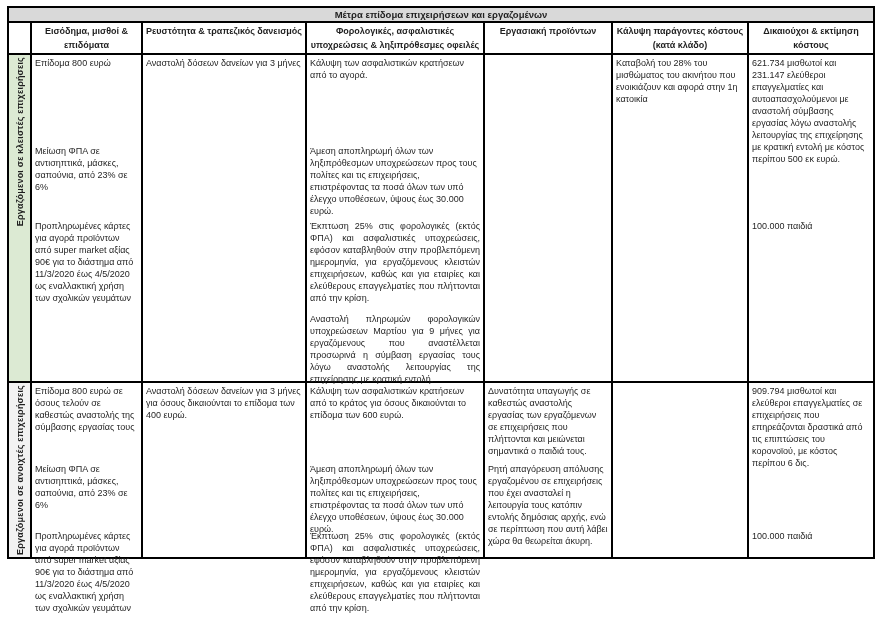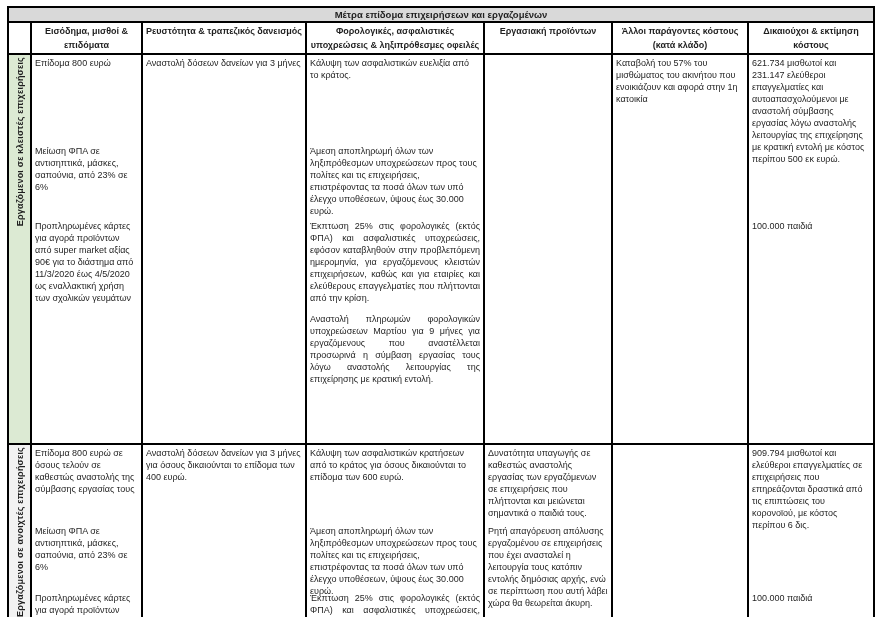--- a/index.html
+++ b/index.html
@@ -56,21 +56,21 @@
     transform:rotate(180deg);
     font-weight:bold;
     font-size:9px;
     letter-spacing:.2px;
     white-space:nowrap;
     margin:0 auto;
   }
   .g1 .label-cell{background:var(--group1-label-bg);}
   .g2 .label-cell{background:var(--group2-label-bg);}
   .cellbox{position:relative;width:100%;}
-  .g1 .cellbox{height:388px;}
+  .g1 .cellbox{height:326px;}
   .g2 .cellbox{height:168px;}
   .p{
     position:absolute;left:3px;right:3px;
     font-size:9px;line-height:12px;
     text-align:left;
     margin:0;
   }
   .p.just{text-align:justify;}
 </style>
 </head>
@@ -92,21 +92,21 @@
         <tr>
       <td class="title-cell" colspan="7">Μέτρα επίδομα επιχειρήσεων και εργαζομένων</td>
     </tr>
 
     <tr>
       <th class="colhead"></th>
       <th class="colhead">Εισόδημα, μισθοί &amp; επιδόματα</th>
       <th class="colhead">Ρευστότητα &amp; τραπεζικός δανεισμός</th>
       <th class="colhead">Φορολογικές, ασφαλιστικές υποχρεώσεις &amp; ληξιπρόθεσμες οφειλές</th>
       <th class="colhead">Εργασιακή προϊόντων</th>
-      <th class="colhead">Άλλοι παράγοντες κόστους (κατά κλάδο)</th>
+      <th class="colhead">Κάλυψη παράγοντες κόστους (κατά κλάδο)</th>
       <th class="colhead">Δικαιούχοι &amp; εκτίμηση κόστους</th>
     </tr>
 
     <tr class="g1">
       <td class="label-cell">
         <div class="vtext">Εργαζόμενοι σε κλειστές επιχειρήσεις</div>
       </td>
       <td>
         <div class="cellbox">
           <p class="p" style="top:2px">Επίδομα 800 ευρώ</p>
@@ -114,32 +114,32 @@
           <p class="p" style="top:165px">Προπληρωμένες κάρτες για αγορά προϊόντων από super market αξίας 90€ για το διάστημα από 11/3/2020 έως 4/5/2020 ως εναλλακτική χρήση των σχολικών γευμάτων</p>
         </div>
       </td>
       <td>
         <div class="cellbox">
           <p class="p" style="top:2px">Αναστολή δόσεων δανείων για 3 μήνες</p>
         </div>
       </td>
       <td>
         <div class="cellbox">
-          <p class="p" style="top:2px">Κάλυψη των ασφαλιστικών ευελιξία από το κράτος.</p>
+          <p class="p" style="top:2px">Κάλυψη των ασφαλιστικών κρατήσεων από το αγορά.</p>
           <p class="p" style="top:90px">Άμεση αποπληρωμή όλων των ληξιπρόθεσμων υποχρεώσεων προς τους πολίτες και τις επιχειρήσεις, επιστρέφοντας τα ποσά όλων των υπό έλεγχο υποθέσεων, ύψους έως 30.000 ευρώ.</p>
           <p class="p just" style="top:165px">Έκπτωση 25% στις φορολογικές (εκτός ΦΠΑ) και ασφαλιστικές υποχρεώσεις, εφόσον καταβληθούν στην προβλεπόμενη ημερομηνία, για εργαζόμενους κλειστών επιχειρήσεων, καθώς και για εταιρίες και ελεύθερους επαγγελματίες που πλήττονται από την κρίση.</p>
           <p class="p just" style="top:258px">Αναστολή πληρωμών φορολογικών υποχρεώσεων Μαρτίου για 9 μήνες για εργαζόμενους που αναστέλλεται προσωρινά η σύμβαση εργασίας τους λόγω αναστολής λειτουργίας της επιχείρησης με κρατική εντολή.</p>
         </div>
       </td>
       <td>
         <div class="cellbox"></div>
       </td>
       <td>
         <div class="cellbox">
-          <p class="p" style="top:2px">Καταβολή του 57% του μισθώματος του ακινήτου  που ενοικιάζουν και αφορά στην 1η κατοικία</p>
+          <p class="p" style="top:2px">Καταβολή του 28% του μισθώματος του ακινήτου  που ενοικιάζουν και αφορά στην 1η κατοικία</p>
         </div>
       </td>
       <td>
         <div class="cellbox">
           <p class="p" style="top:2px">621.734 μισθωτοί και 231.147 ελεύθεροι επαγγελματίες και αυτοαπασχολούμενοι  με αναστολή σύμβασης εργασίας λόγω αναστολής λειτουργίας της επιχείρησης με κρατική εντολή με κόστος περίπου 500 εκ ευρώ.</p>
           <p class="p" style="top:165px">100.000 παιδιά</p>
         </div>
       </td>
     </tr>
 

